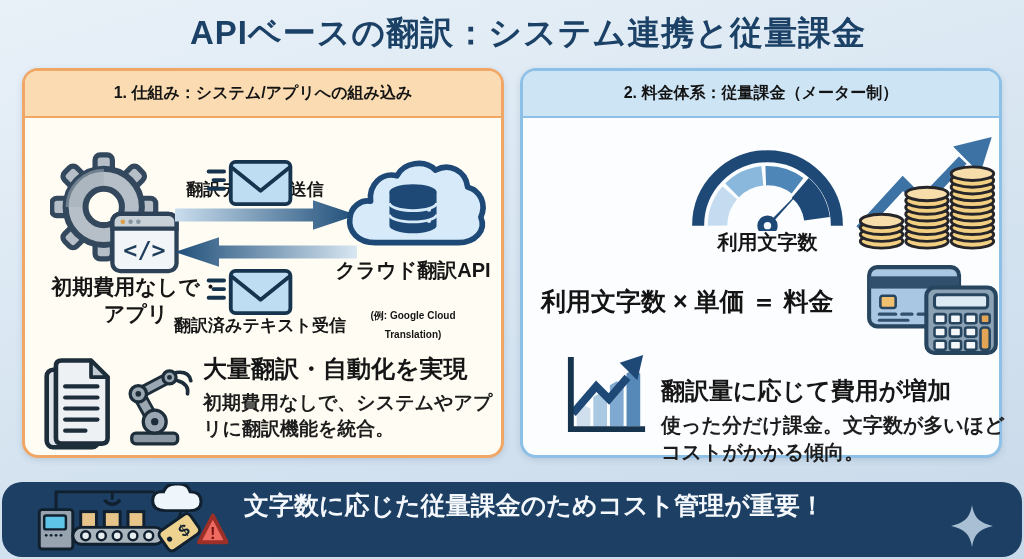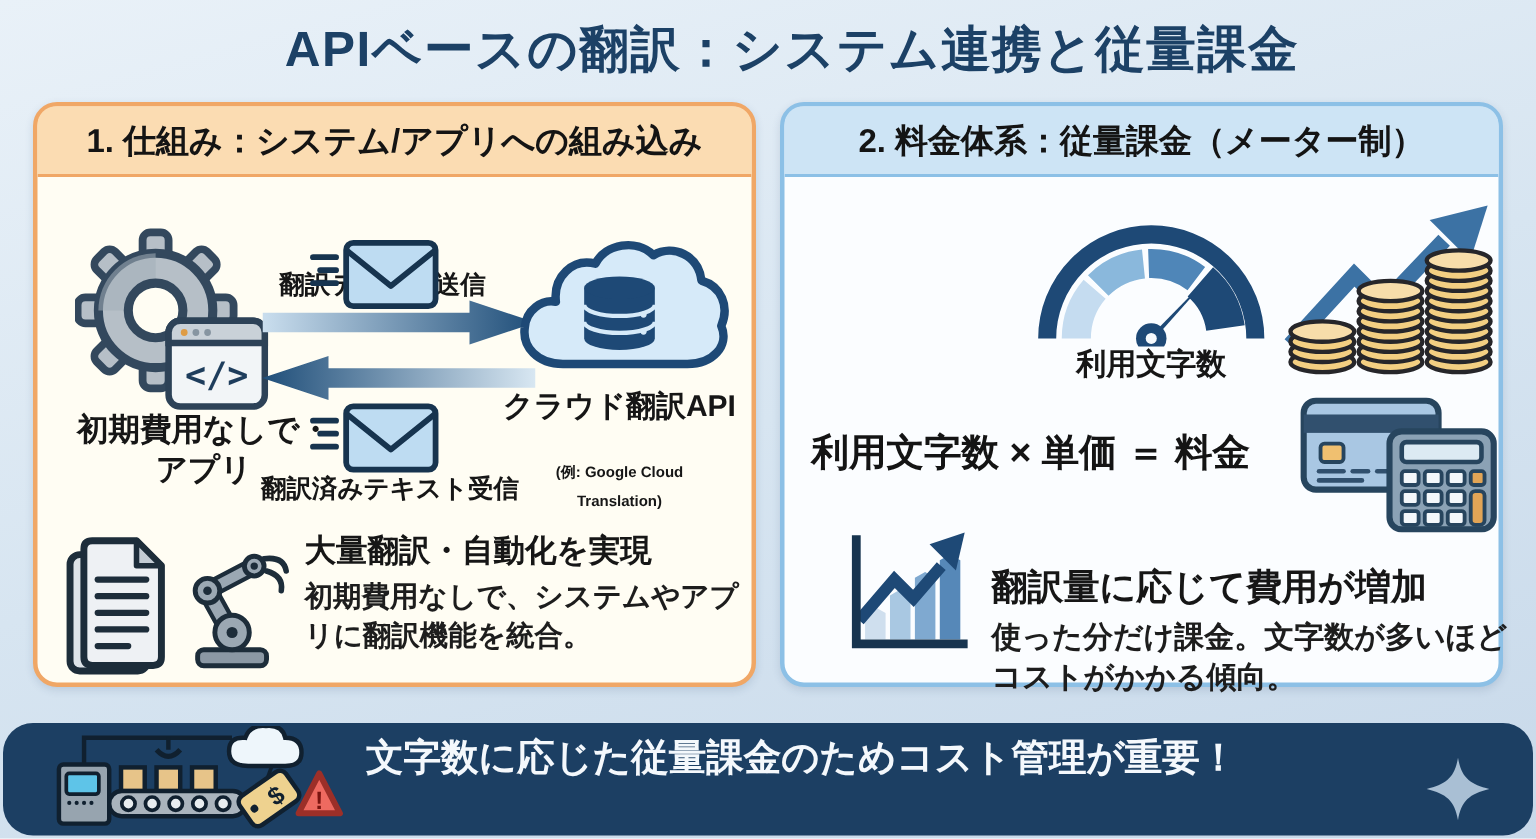--- a/index.html
+++ b/index.html
@@ -20,37 +20,37 @@
 
   .panel {
     position: absolute; top: 68px; width: 482px; height: 390px;
     border-radius: 16px; border: 3px solid;
     box-shadow: 0 2px 6px rgba(40,70,110,.15);
   }
   .panel.left  { left: 22px;  border-color: #f0a766; background: #fffdf3; }
   .panel.right { left: 520px; border-color: #8cc0e6; background: #fbfdff; }
   .panel-header {
     height: 47px; display: flex; align-items: center; justify-content: center;
-    font-size: 22px; font-weight: 800; color: #141414;
+    font-size: 16px; font-weight: 800; color: #141414;
     border-radius: 12px 12px 0 0;
   }
   .panel.left  .panel-header { background: #fbdcb2; border-bottom: 2px solid #f0a766; }
   .panel.right .panel-header { background: #cde4f5; border-bottom: 2px solid #8cc0e6; }
 
   .abs { position: absolute; }
   .lbl { color: #161616; font-weight: 800; text-align: center; }
 
   .system-label  { left: 0;   top: 202px; width: 222px; font-size: 21px; line-height: 27px; }
   .send-label    { left: 130px; top: 60px;  width: 200px; font-size: 17px; margin-top: 47px; }
   .receive-label { left: 118px; top: 243px; width: 234px; font-size: 17px; }
   .api-label     { left: 300px; top: 186px; width: 176px; font-size: 20px; text-align: center; }
   .api-sublabel  { left: 300px; top: 211px; width: 176px; font-size: 10px; line-height: 19px; margin-top: 24px; }
 
   .benefit { left: 178px; top: 282px; width: 296px; }
-  .benefit-title { font-size: 21px; font-weight: 800; color: #161616; margin-bottom: 5px; }
+  .benefit-title { font-size: 24px; font-weight: 800; color: #161616; margin-bottom: 5px; }
   .benefit-desc  { font-size: 19px; font-weight: 700; color: #1d1d1d; line-height: 26px; }
 
   .gauge-label { left: 152px; top: 158px; width: 185px; font-size: 20px; }
   .formula     { left: 18px; top: 214px; width: 348px; font-size: 25px; font-weight: 800; color: #141414; }
   .cost { left: 138px; top: 280px; width: 344px; margin-top: 24px; }
   .cost-title { font-size: 24px; font-weight: 800; color: #161616; margin-bottom: 5px; }
   .cost-desc  { font-size: 20px; font-weight: 700; color: #1d1d1d; line-height: 27px; }
 
   .footer {
     position: absolute; left: 2px; top: 482px; width: 1020px; height: 75px;

